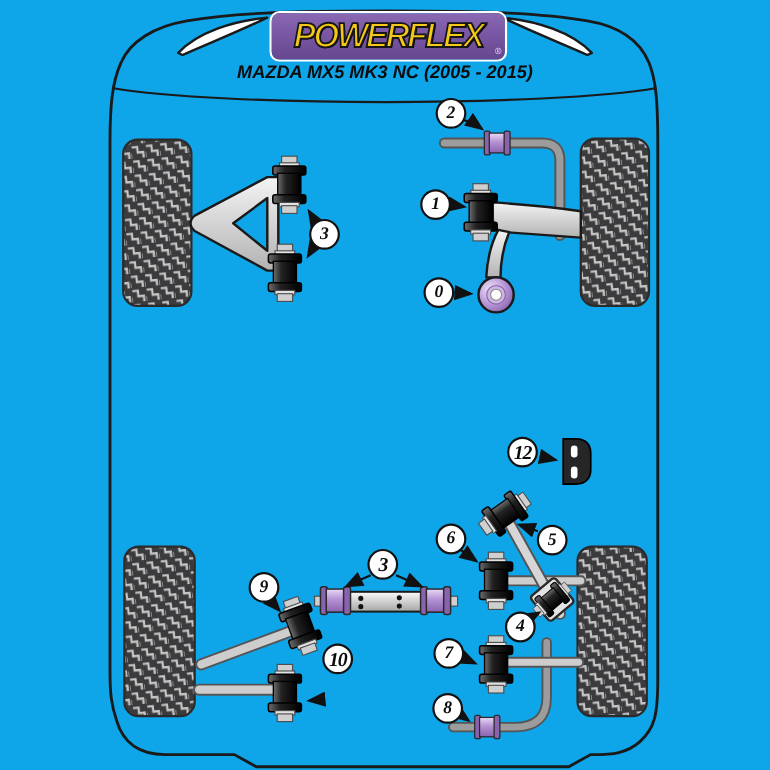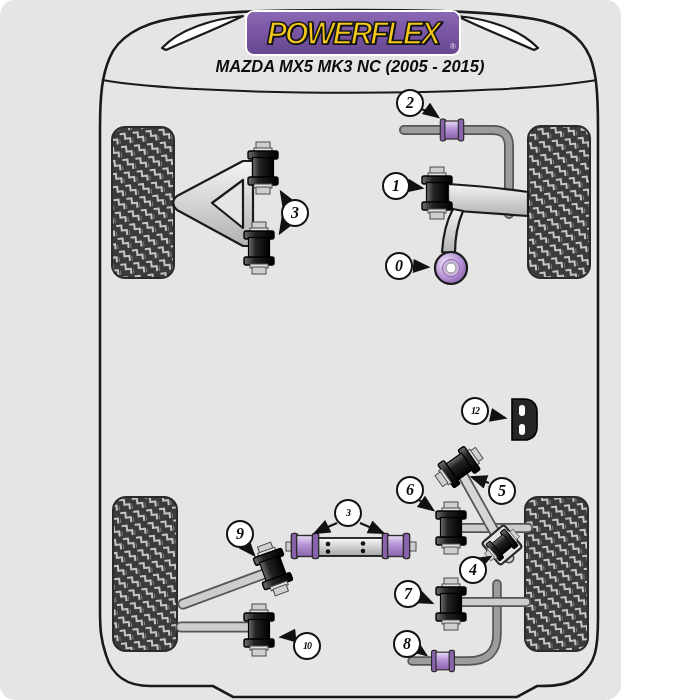--- a/index.html
+++ b/index.html
@@ -1,16 +1,16 @@
 <!DOCTYPE html>
 <html><head>
 <meta charset="utf-8">
 <style>
   html,body{margin:0;padding:0;background:#fff;width:700px;height:700px;overflow:hidden;}
-  .stage{position:relative;width:621px;height:700px;background:#e5e5e5;font-family:"Liberation Sans",sans-serif;border-radius:15px;}
+  .stage{position:relative;width:700px;height:700px;background:#0ea5e9;font-family:"Liberation Sans",sans-serif;}
   svg{position:absolute;left:0;top:0;}
   .banner{
     position:absolute;left:247px;top:12px;width:212px;height:42px;
     background:linear-gradient(180deg,#8a68b2 0%,#7a57a4 45%,#66478f 100%);
     border-radius:7px;box-shadow:0 0 0 2px #ffffff;
     display:flex;align-items:center;justify-content:center;
   }
   .brand{
     font-style:italic;font-weight:700;font-size:30px;letter-spacing:-2px;
     color:#f5c81a;-webkit-text-stroke:1.6px #161616;
@@ -21,21 +21,21 @@
     position:absolute;left:0;top:57px;width:700px;text-align:center;
     font-style:italic;font-weight:700;font-size:16.5px;color:#0c0c0c;letter-spacing:0px;
   }
   .callout{
     position:absolute;width:28px;height:28px;border-radius:50%;
     background:#fff;border:2.4px solid #121212;box-sizing:border-box;
     display:flex;align-items:center;justify-content:center;
     font-family:"Liberation Serif",serif;font-style:italic;font-weight:700;
     font-size:16px;color:#0c0c0c;line-height:1;
   }
-  .callout.small{font-size:10px;letter-spacing:-1px;}
+  .callout.small{font-size:18px;letter-spacing:-1px;}
 </style>
 </head>
 <body>
 
 <div class="stage">
 
 <svg width="700" height="700" viewBox="0 0 700 700">
   <defs>
     <linearGradient id="gDark" x1="0" y1="0" x2="1" y2="0">
       <stop offset="0" stop-color="#6e6e6e"></stop>
@@ -209,21 +209,21 @@
     </div>
 <div class="callout" style="left:394px;top:580px">
       <span>7</span>
     </div>
 <div class="callout" style="left:393px;top:630px">
       <span>8</span>
     </div>
 <div class="callout" style="left:226px;top:520px">
       <span>9</span>
     </div>
-<div class="callout small" style="left:293px;top:632px">
+<div class="callout small" style="left:293px;top:585px">
       <span>10</span>
     </div>
 <div class="callout small" style="left:334px;top:499px">
       <span>3</span>
     </div>
 <div class="callout small" style="left:461px;top:397px">
       <span>12</span>
     </div>
 
 </div>

